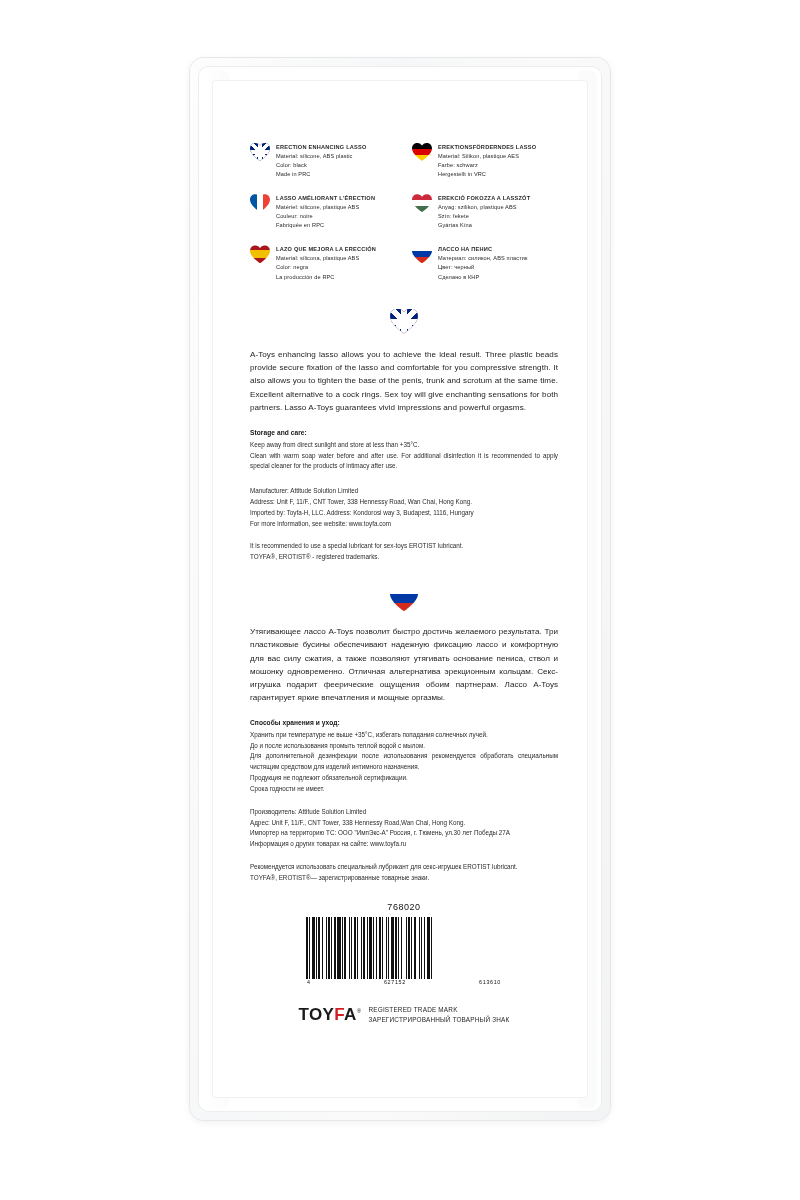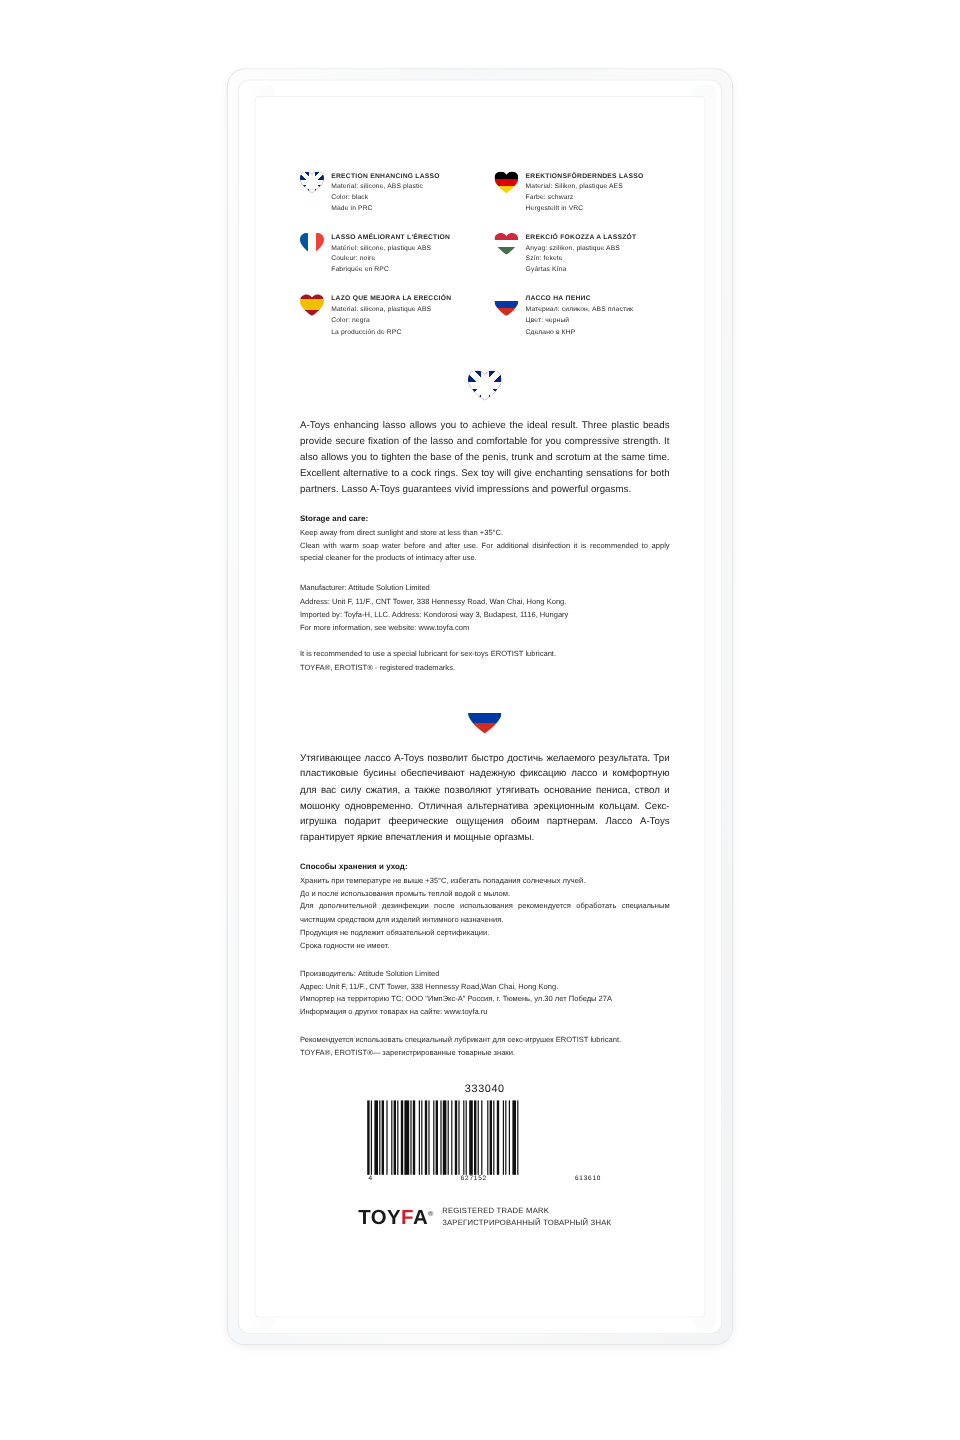--- a/index.html
+++ b/index.html
@@ -251,21 +251,21 @@
 
         <div class="small-l mt12">Производитель: Attitude Solution Limited</div>
         <div class="small-l">Адрес: Unit F, 11/F., CNT Tower, 338 Hennessy Road,Wan Chai, Hong Kong.</div>
         <div class="small-l">Импортер на территорию ТС: ООО "ИмпЭкс-А" Россия, г. Тюмень, ул.30 лет Победы 27А</div>
         <div class="small-l">Информация о других товарах на сайте: www.toyfa.ru</div>
 
         <div class="small-l mt12">Рекомендуется использовать специальный лубрикант для секс-игрушек EROTIST lubricant.</div>
         <div class="small-l">TOYFA®, EROTIST®— зарегистрированные товарные знаки.</div>
         <div class="small-l mt4"></div>
 
-        <div class="code-num mt18">333040</div>
+        <div class="code-num mt18">768020</div>
         <div class="barcode-wrap">
           <div class="barcode">
             <div class="bars" id="bars">
                 <i style="width: 2.04px;"></i>
                 <i class="sp" style="width: 1.02px;"></i>
                 <i style="width: 1.02px;"></i>
                 <i class="sp" style="width: 2.04px;"></i>
                 <i style="width: 3.06px;"></i>
                 <i class="sp" style="width: 1.02px;"></i>
                 <i style="width: 1.02px;"></i>

